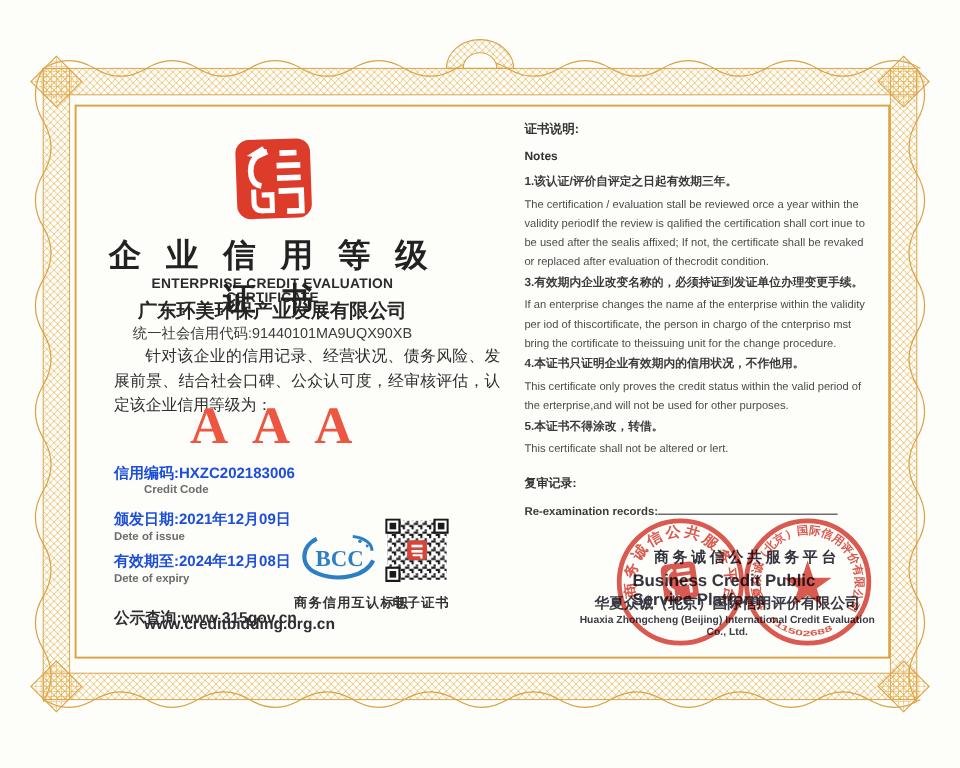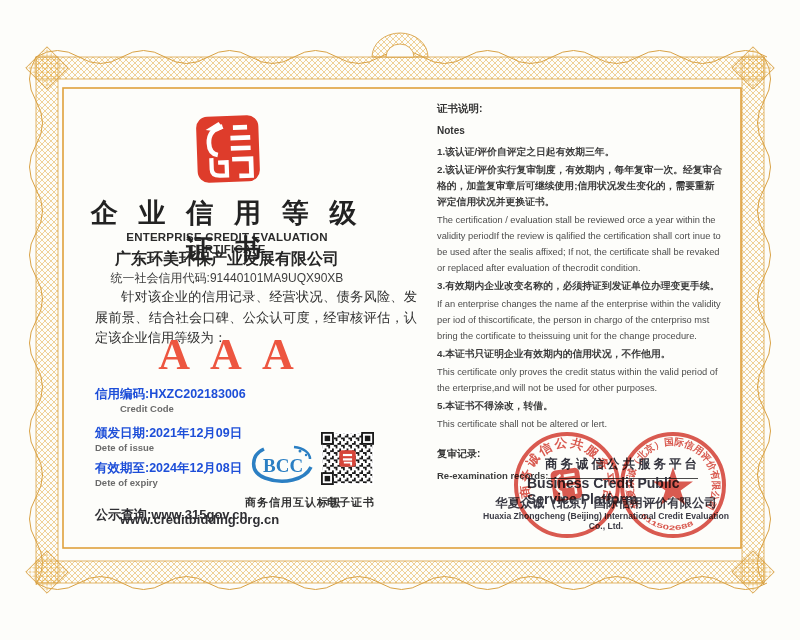--- a/index.html
+++ b/index.html
@@ -156,21 +156,20 @@
   </svg>
 
   <div class="abs mark-label" style="left:245px;top:495px;">商务信用互认标识</div>
   <div class="abs mark-label" style="left:327px;top:495px;">电子证书</div>
 
   <div class="abs notes">
     <p class="h-zh">证书说明:</p>
     <p class="h-en">Notes</p>
 
     <p class="zh">1.该认证/评价自评定之日起有效期三年。</p>
-    <p class="zh">2.该认证/评价实行复审制度，有效期内，每年复审一次。经复审合格的，加盖复审章后可继续使用;信用状况发生变化的，需要重新评定信用状况并更换证书。</p>
     <p class="en">The certification / evaluation stall be reviewed orce a year within the validity periodIf the review is qalified the certification shall cort inue to be used after the sealis affixed; If not, the certificate shall be revaked or replaced after evaluation of thecrodit condition.</p>
     <p class="zh">3.有效期内企业改变名称的，必须持证到发证单位办理变更手续。</p>
     <p class="en">If an enterprise changes the name af the enterprise within the validity per iod of thiscortificate, the person in chargo of the cnterpriso mst bring the cortificate to theissuing unit for the change procedure.</p>
     <p class="zh">4.本证书只证明企业有效期内的信用状况，不作他用。</p>
     <p class="en">This certificate only proves the credit status within the valid period of the erterprise,and will not be used for other purposes.</p>
     <p class="zh">5.本证书不得涂改，转借。</p>
     <p class="en">This certificate shall not be altered or lert.</p>
 
     <p class="review-zh">复审记录:</p>
     <p class="review-en">

